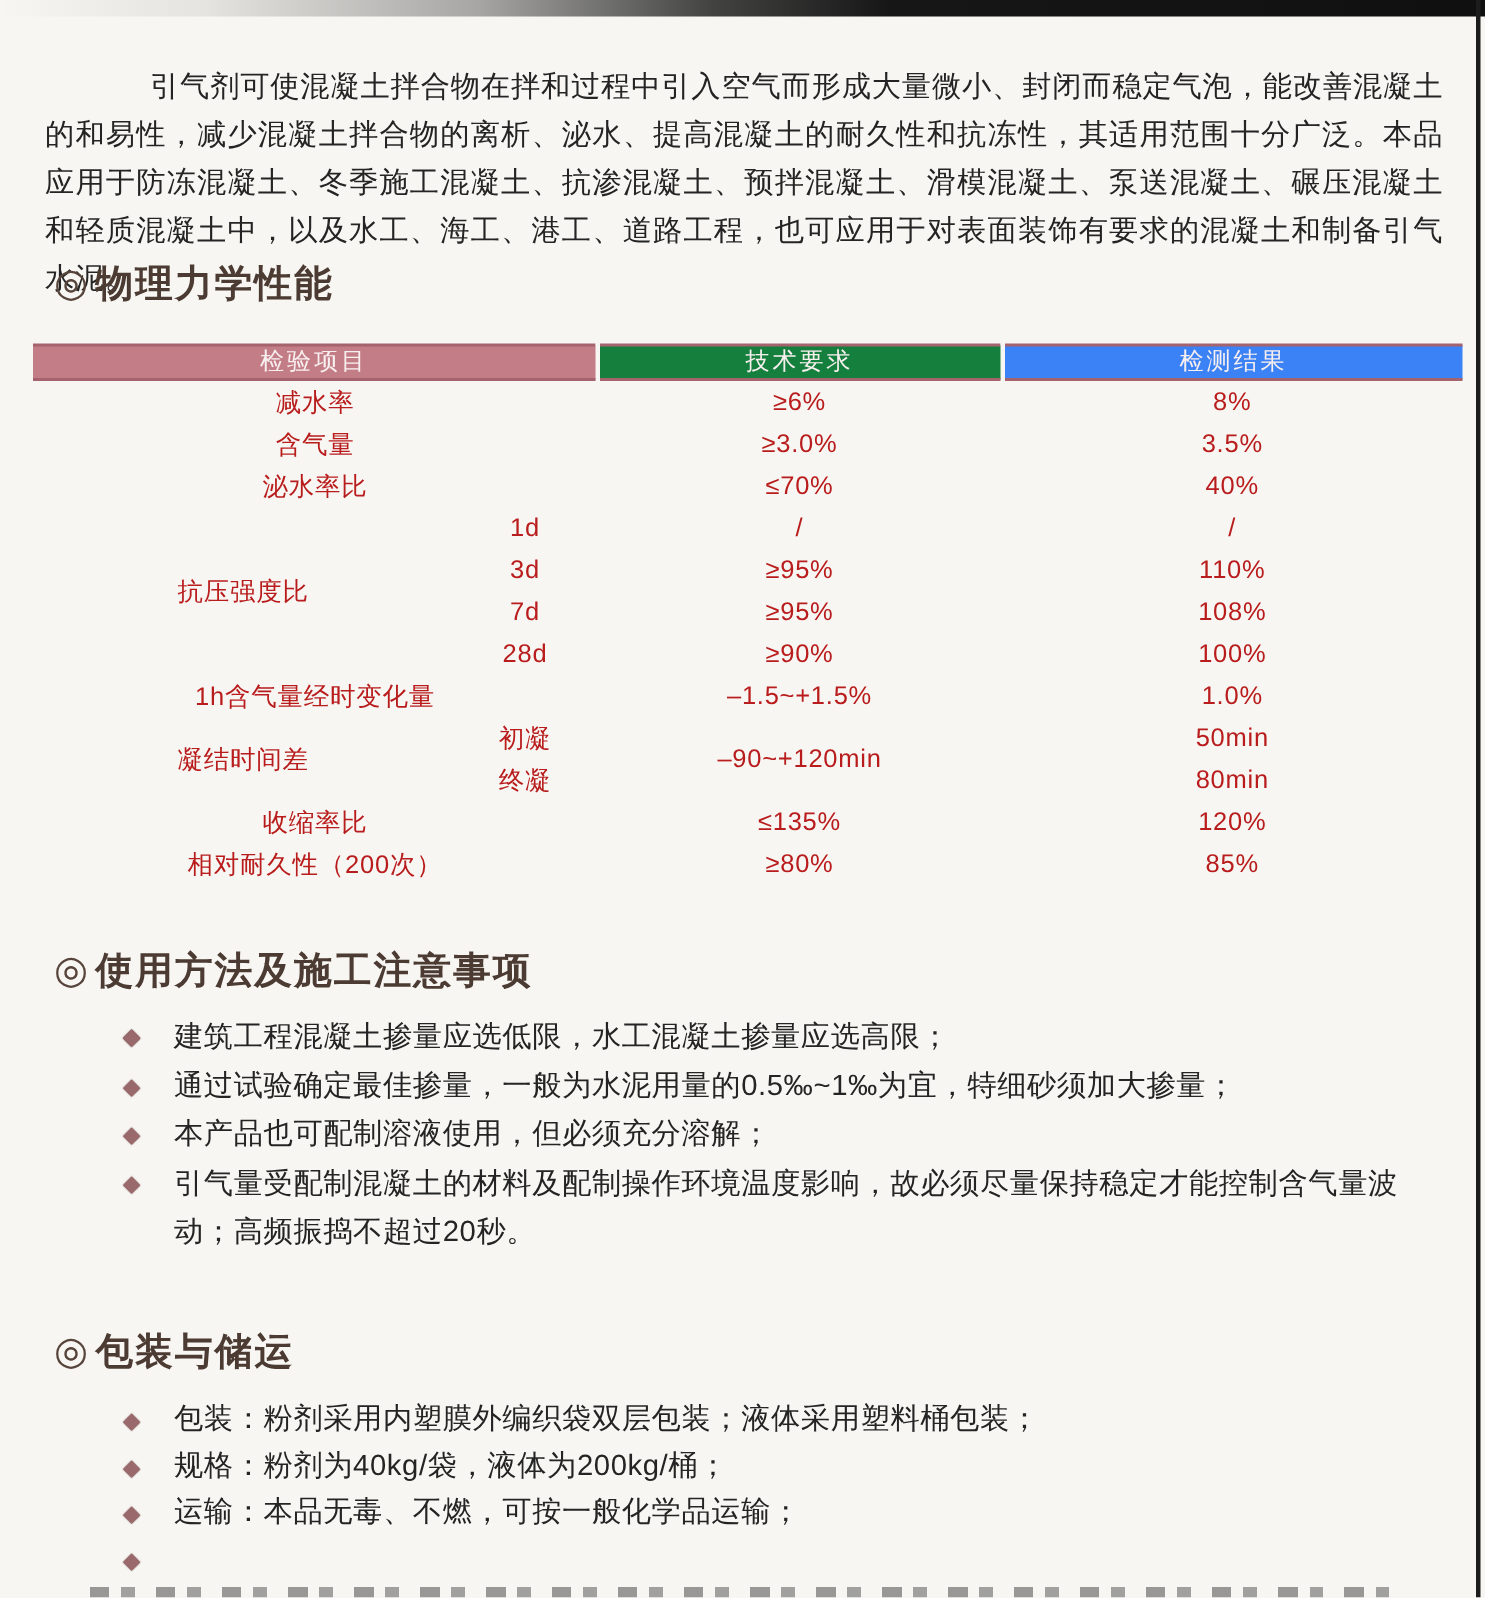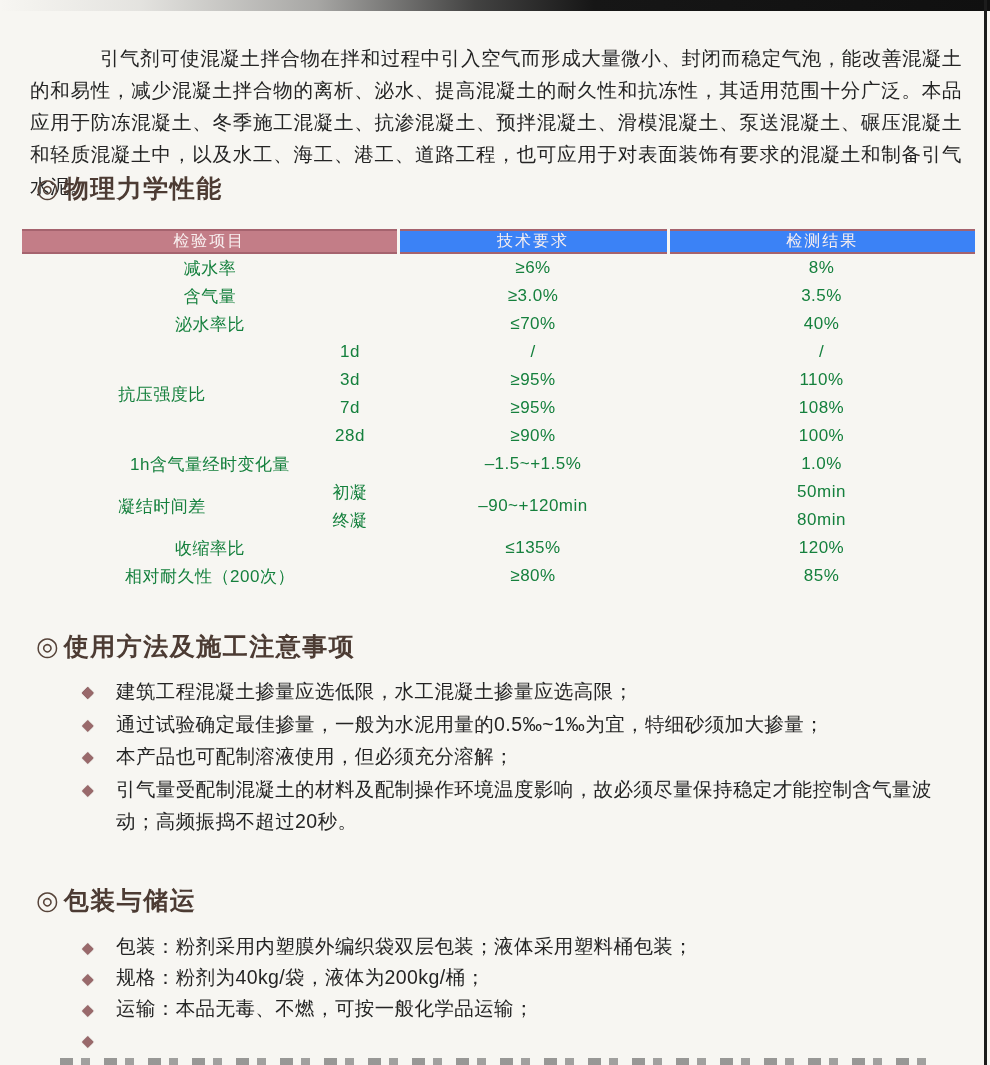--- a/index.html
+++ b/index.html
@@ -53,21 +53,21 @@
   table.perf th{
     height:20px;padding:0;
     background:#c37d87;color:#f8efef;
     font-weight:normal;font-size:16px;letter-spacing:2px;
     border-top:2px solid #a21caf;border-bottom:2px solid #a5636e;
   }
   table.perf th.sep{border-left:3px solid #f7f6f2;}
   table.perf td{
     height:28px;padding:0;
     text-align:center;vertical-align:middle;
-    font-size:17px;color:#15803d;letter-spacing:.5px;
+    font-size:17px;color:#b91c1c;letter-spacing:.5px;
   }
   td.group-cell{padding-left:80px;}
   
   ul.bullets{
     position:absolute;left:82px;width:872px;
     margin:0;padding:0;list-style:none;
   }
   ul.bullets li{
     position:relative;padding-left:34px;
     font-size:19.5px;letter-spacing:.4px;color:#242424;
@@ -97,21 +97,21 @@
   <table class="perf">
     <colgroup>
       <col style="width:280px">
         <col style="width:96px">
         <col style="width:270px">
         <col style="width:307px">
     </colgroup>
     <thead>
       <tr>
         <th colspan="2" style="background: rgb(195, 125, 135); border-top-color: rgb(165, 99, 110); border-bottom-color: rgb(165, 99, 110);">检验项目</th>
-        <th class="sep" style="background: #3b82f6; border-top-color: rgb(165, 99, 110); border-bottom-color: rgb(165, 99, 110);">技术要求</th>
+        <th class="sep" style="background: #15803d; border-top-color: rgb(165, 99, 110); border-bottom-color: rgb(165, 99, 110);">技术要求</th>
         <th class="sep" style="background: #3b82f6; border-top-color: rgb(165, 99, 110); border-bottom-color: rgb(165, 99, 110);">检测结果</th>
       </tr>
     </thead>
     <tbody>
       <tr>
         <td colspan="2">减水率</td>
         <td>≥6%</td>
         <td>8%</td>
       </tr>
       <tr>

